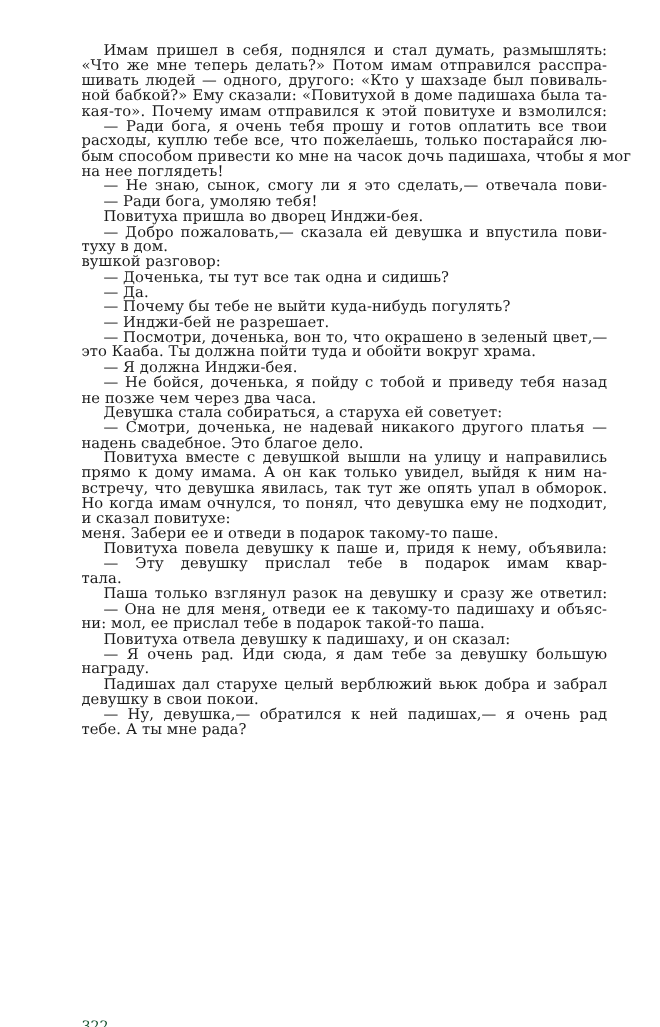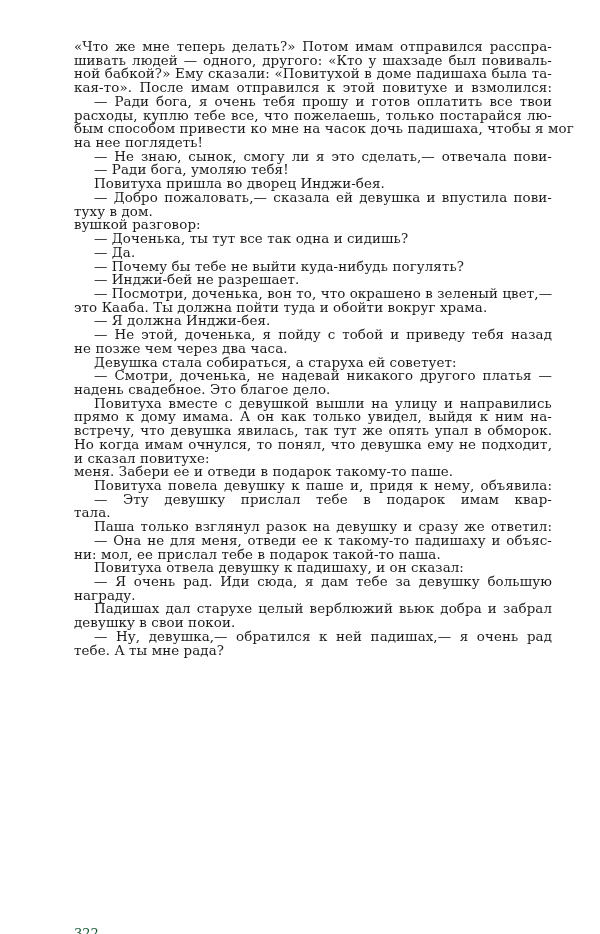--- a/index.html
+++ b/index.html
@@ -44,42 +44,43 @@
       font-size: 13px;
       line-height: 14px;
       font-family: "DejaVu Serif", "Liberation Serif", serif;
       color: #14532d;
     }
   </style>
 </head>
 <body>
 
 <div class="page" id="page-body">
+    <span class="line indent">Имам пришел в себя, поднялся и стал думать, размышлять:</span>
     <span class="line">«Что же мне теперь делать?» Потом имам отправился расспра-</span>
     <span class="line">шивать людей — одного, другого: «Кто у шахзаде был повиваль-</span>
     <span class="line">ной бабкой?» Ему сказали: «Повитухой в доме падишаха была та-</span>
-    <span class="line">кая-то». После имам отправился к этой повитухе и взмолился:</span>
+    <span class="line">кая-то». Почему имам отправился к этой повитухе и взмолился:</span>
     <span class="line indent">— Ради бога, я очень тебя прошу и готов оплатить все твои</span>
     <span class="line">расходы, куплю тебе все, что пожелаешь, только постарайся лю-</span>
     <span class="line">бым способом привести ко мне на часок дочь падишаха, чтобы я мог</span>
     <span class="line last">на нее поглядеть!</span>
     <span class="line indent">— Не знаю, сынок, смогу ли я это сделать,— отвечала пови-</span>
     <span class="line indent last">— Ради бога, умоляю тебя!</span>
     <span class="line indent last">Повитуха пришла во дворец Инджи-бея.</span>
     <span class="line indent">— Добро пожаловать,— сказала ей девушка и впустила пови-</span>
     <span class="line last">туху в дом.</span>
     <span class="line last">вушкой разговор:</span>
     <span class="line indent last">— Доченька, ты тут все так одна и сидишь?</span>
     <span class="line indent last">— Да.</span>
     <span class="line indent last">— Почему бы тебе не выйти куда-нибудь погулять?</span>
     <span class="line indent last">— Инджи-бей не разрешает.</span>
     <span class="line indent">— Посмотри, доченька, вон то, что окрашено в зеленый цвет,—</span>
     <span class="line last">это Кааба. Ты должна пойти туда и обойти вокруг храма.</span>
     <span class="line indent last">— Я должна Инджи-бея.</span>
-    <span class="line indent">— Не этой, доченька, я пойду с тобой и приведу тебя назад</span>
+    <span class="line indent">— Не бойся, доченька, я пойду с тобой и приведу тебя назад</span>
     <span class="line last">не позже чем через два часа.</span>
     <span class="line indent last">Девушка стала собираться, а старуха ей советует:</span>
     <span class="line indent">— Смотри, доченька, не надевай никакого другого платья —</span>
     <span class="line last">надень свадебное. Это благое дело.</span>
     <span class="line indent">Повитуха вместе с девушкой вышли на улицу и направились</span>
     <span class="line">прямо к дому имама. А он как только увидел, выйдя к ним на-</span>
     <span class="line">встречу, что девушка явилась, так тут же опять упал в обморок.</span>
     <span class="line">Но когда имам очнулся, то понял, что девушка ему не подходит,</span>
     <span class="line last">и сказал повитухе:</span>
     <span class="line last">меня. Забери ее и отведи в подарок такому-то паше.</span>

